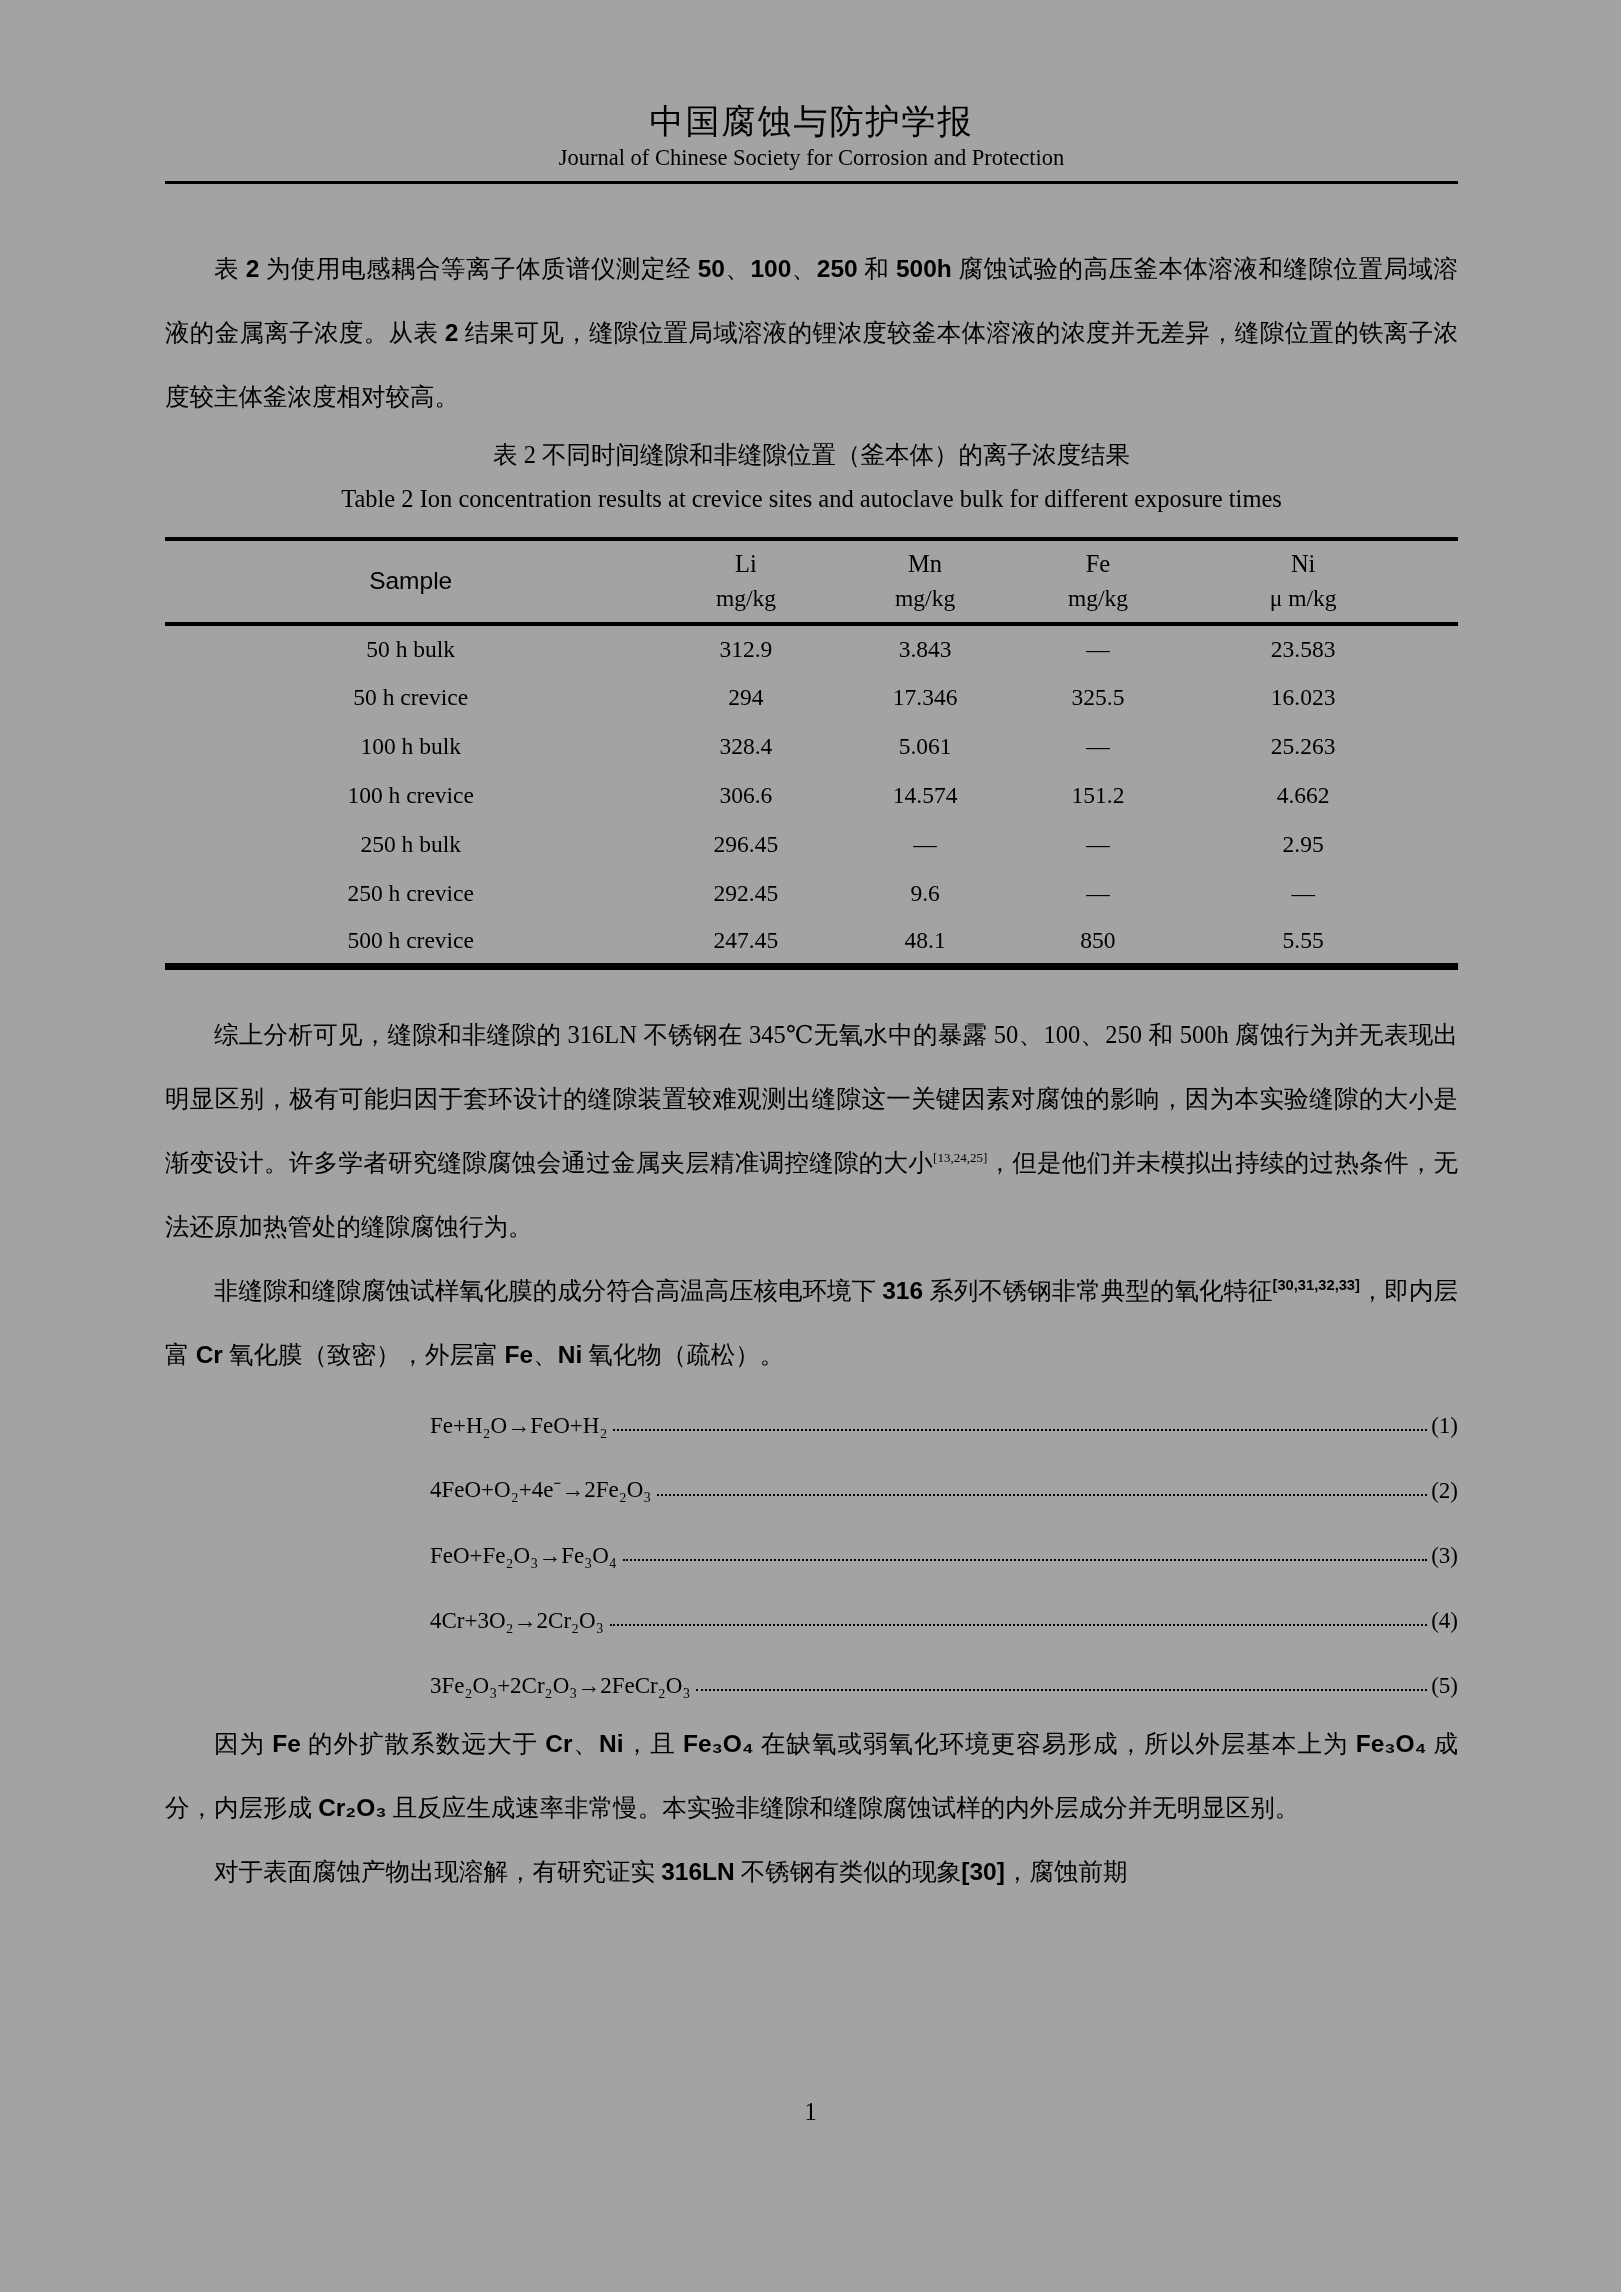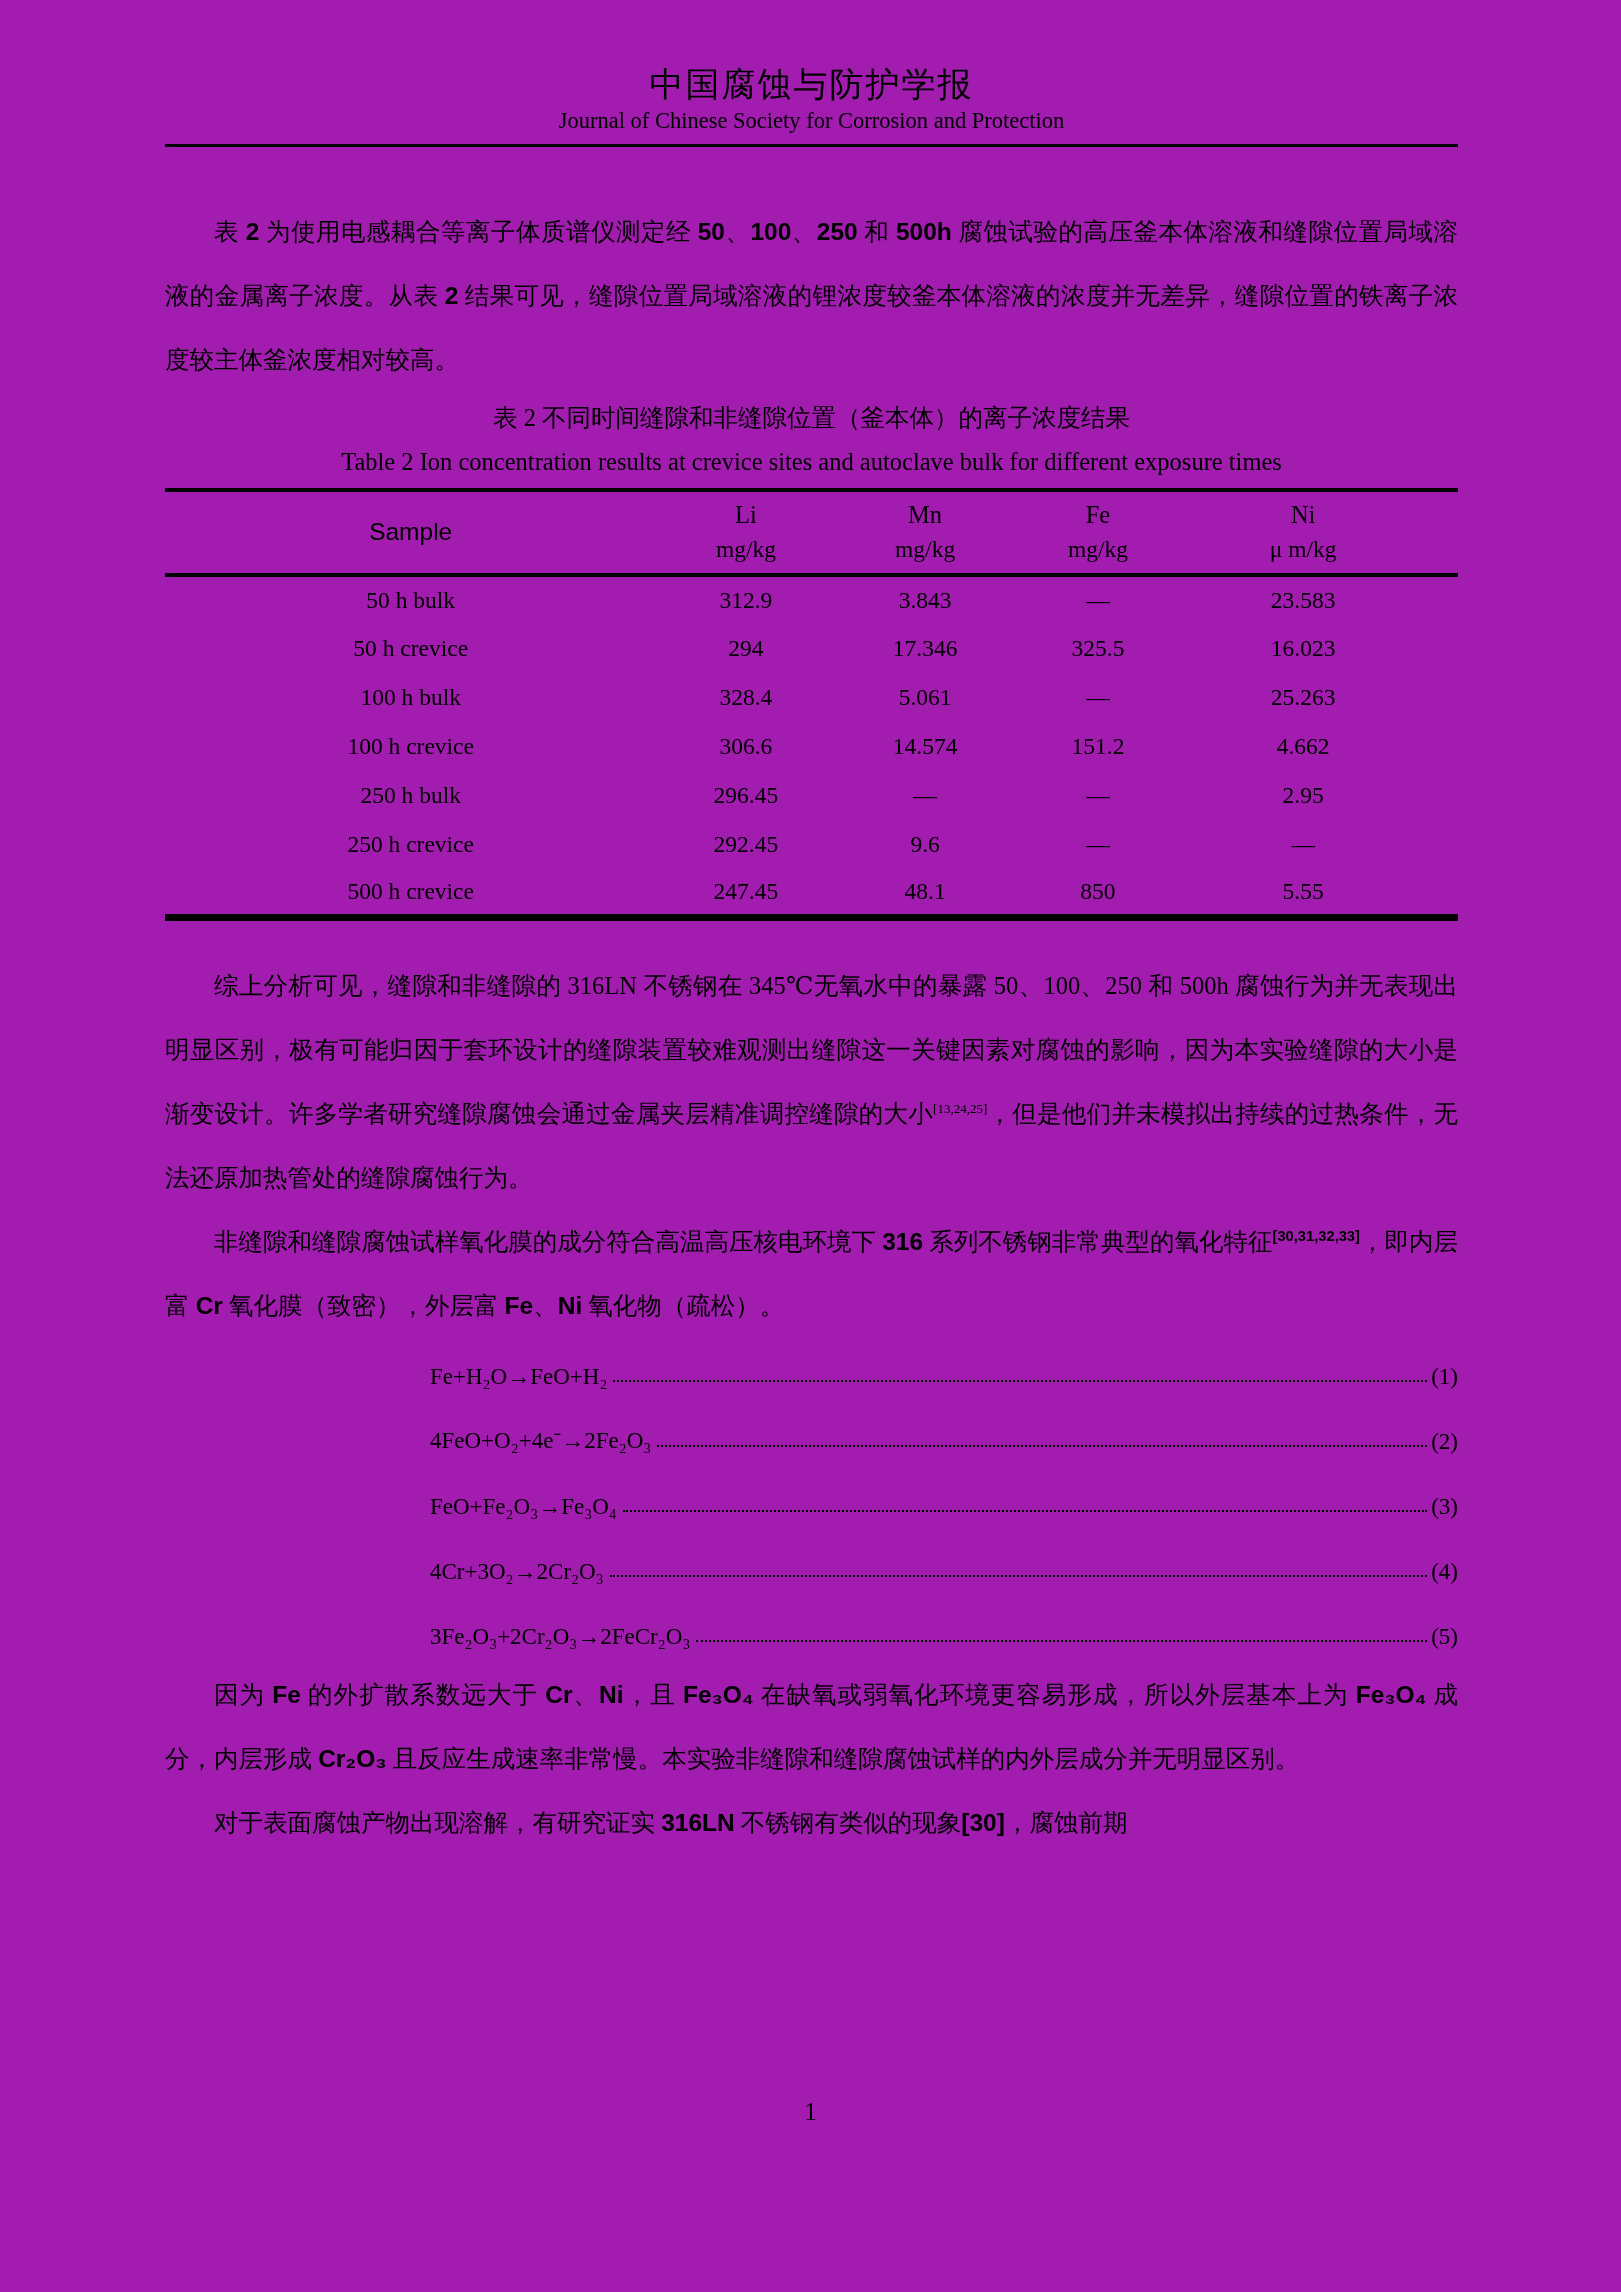--- a/index.html
+++ b/index.html
@@ -1,37 +1,37 @@
 <!DOCTYPE html>
 <html><head>
 <meta charset="utf-8">
 <style>
   * { margin:0; padding:0; box-sizing:border-box; }
   html,body { background:#ffffff; }
   body { font-family:"Liberation Serif","DejaVu Serif",serif; color:#000; }
-  .page { position:relative; width:1621px; height:2293px; background:#a21caf; padding:63px 163px 0 165px; overflow:hidden; }
+  .page { position:relative; width:1621px; height:2293px; background:#a3a3a3; padding:100px 163px 0 165px; overflow:hidden; }
 
   .journal-title { text-align:center; font-size:34px; line-height:43px; letter-spacing:2px; }
   .journal-subtitle { text-align:center; font-size:22.5px; line-height:29px; }
   .header-rule { border-top:3.9px solid #000; margin-top:8.8px; }
 
   .section-heading { margin-top:15.7px; font-family:"Liberation Sans","DejaVu Sans",sans-serif; font-weight:bold; font-size:24.5px; line-height:37px; }
 
   .para { font-size:24.5px; line-height:64px; text-align:justify; text-indent:49px; }
   .p1 { margin-top:53px; }
   .p2 { margin-top:33px; }
 
   .run-b { font-family:"Liberation Sans","DejaVu Sans",sans-serif; font-weight:bold; }
   .run-sup { vertical-align:super; font-size:13px; line-height:0; }
   .run-bsup { vertical-align:super; font-size:14.7px; line-height:0; font-family:"Liberation Sans","DejaVu Sans",sans-serif; font-weight:bold; }
 
   .caption-cn { text-align:center; font-size:24.5px; line-height:47px; margin-top:2px; }
   .caption-en { text-align:center; font-size:24.5px; line-height:41px; }
 
-  table.ion { width:100%; border-collapse:collapse; border-top:4.9px solid #000; border-bottom:7.8px solid #000; margin-top:6px; }
+  table.ion { width:100%; border-collapse:collapse; border-top:4.9px solid #000; border-bottom:7.8px solid #000; margin-top:18px; }
   table.ion thead tr { border-bottom:4.9px solid #000; }
   table.ion th, table.ion td { font-weight:normal; text-align:center; }
   .sample-h { font-family:"Liberation Sans","DejaVu Sans",sans-serif; font-size:24.5px; width:38%; vertical-align:middle; }
   .col-el { font-size:24.5px; line-height:35px; padding-top:4.9px; }
   .col-unit { font-size:23.5px; line-height:35px; padding-bottom:5.9px; }
   table.ion td { font-size:23.5px; height:49px; }
   table.ion td:last-child { padding-right:33px; }
   table.ion th:last-child { padding-right:33px; }
 
   .eq-row { display:flex; align-items:flex-end; height:65px; padding-left:265px;

